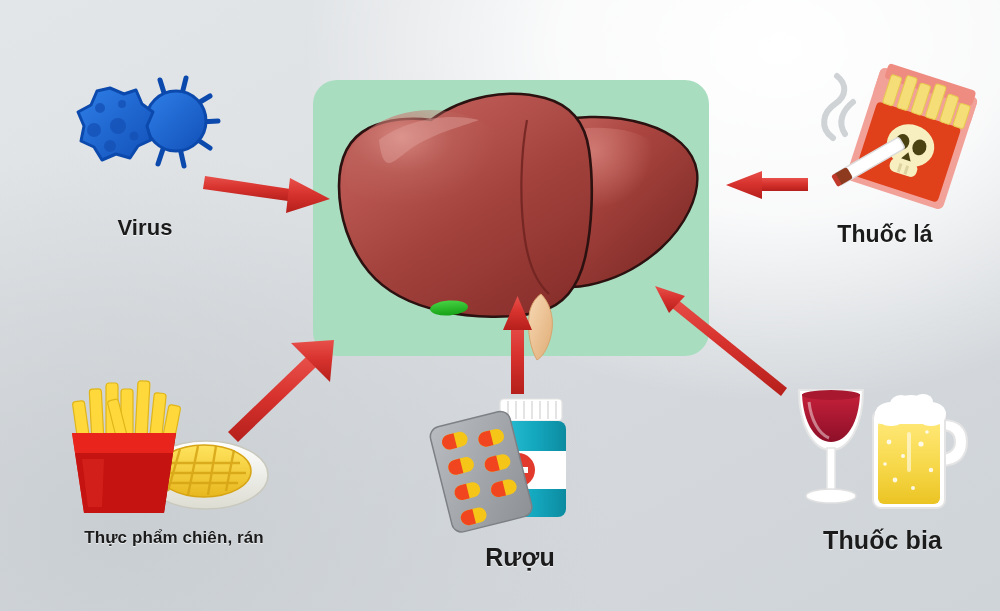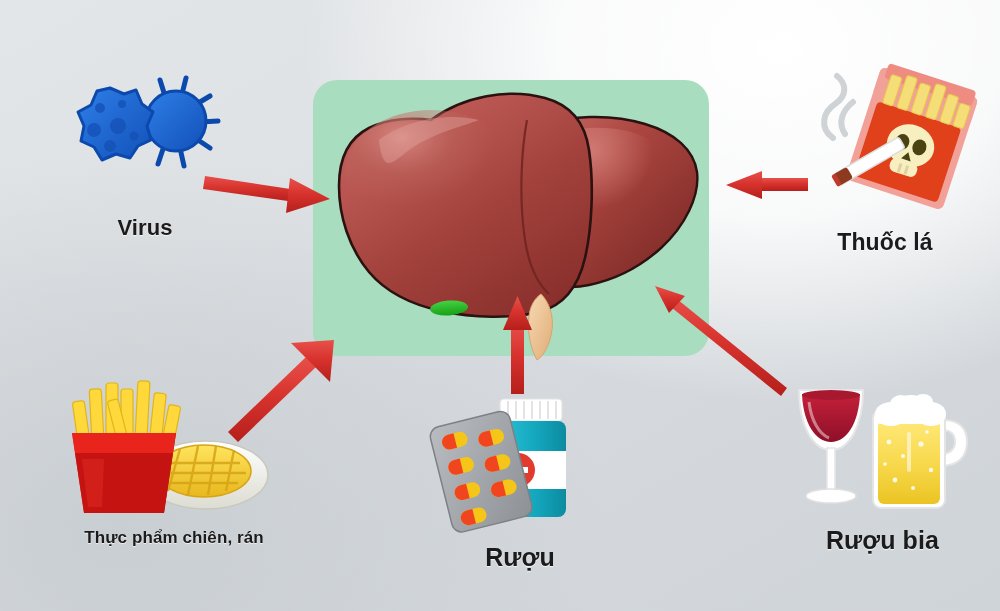--- a/index.html
+++ b/index.html
@@ -202,21 +202,21 @@
         </g>
       </g>
 
       <g transform="rotate(-30 72 92)">
         <rect x="36" y="86" width="76" height="13" rx="3" fill="#ffffff" stroke="#dcdcdc" stroke-width="1.5"></rect>
         <rect x="36" y="86" width="16" height="13" rx="3" fill="#8e3a1f"></rect>
         <rect x="34" y="86" width="5" height="13" rx="2" fill="#c0392b"></rect>
       </g>
     </svg>
   </div>
-  <div class="cap" style="left:790px;top:228px;width:190px;font-size:23px;">
+  <div class="cap" style="left:790px;top:220px;width:190px;font-size:23px;">
     <div>Thuốc lá</div>
   </div>
 
   <div class="node" style="left:58px;top:375px;">
     <svg width="215" height="145" viewBox="0 0 215 145">
       <defs>
         <linearGradient id="plateG" x1="0" y1="0" x2="0" y2="1">
           <stop offset="0%" stop-color="#ffffff"></stop>
           <stop offset="100%" stop-color="#dcdcd2"></stop>
         </linearGradient>
@@ -384,16 +384,16 @@
           <circle cx="26" cy="96" r="2.4"></circle>
             <circle cx="44" cy="104" r="2"></circle>
           <circle cx="58" cy="48" r="1.8"></circle>
             <circle cx="16" cy="80" r="1.8"></circle>
         </g>
         <rect x="38" y="48" width="4" height="40" rx="2" fill="#ffffff" opacity=".55"></rect>
       </g>
     </svg>
   </div>
   <div class="cap" style="left:790px;top:525px;width:185px;font-size:25px;">
-    <div>Rượu bia</div>
+    <div>Thuốc bia</div>
   </div>
 
 </div>
 
 </body></html>

